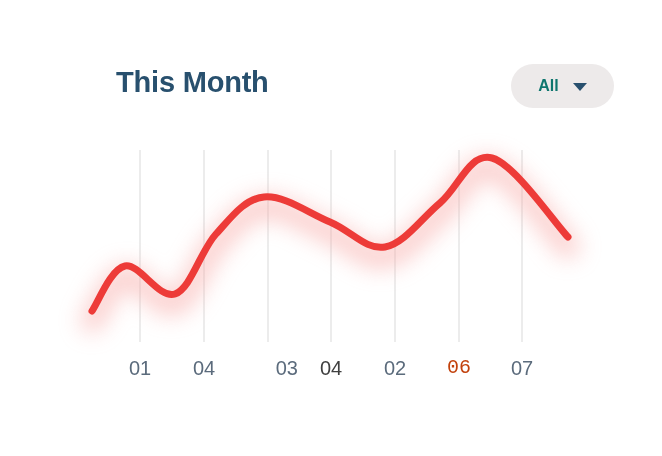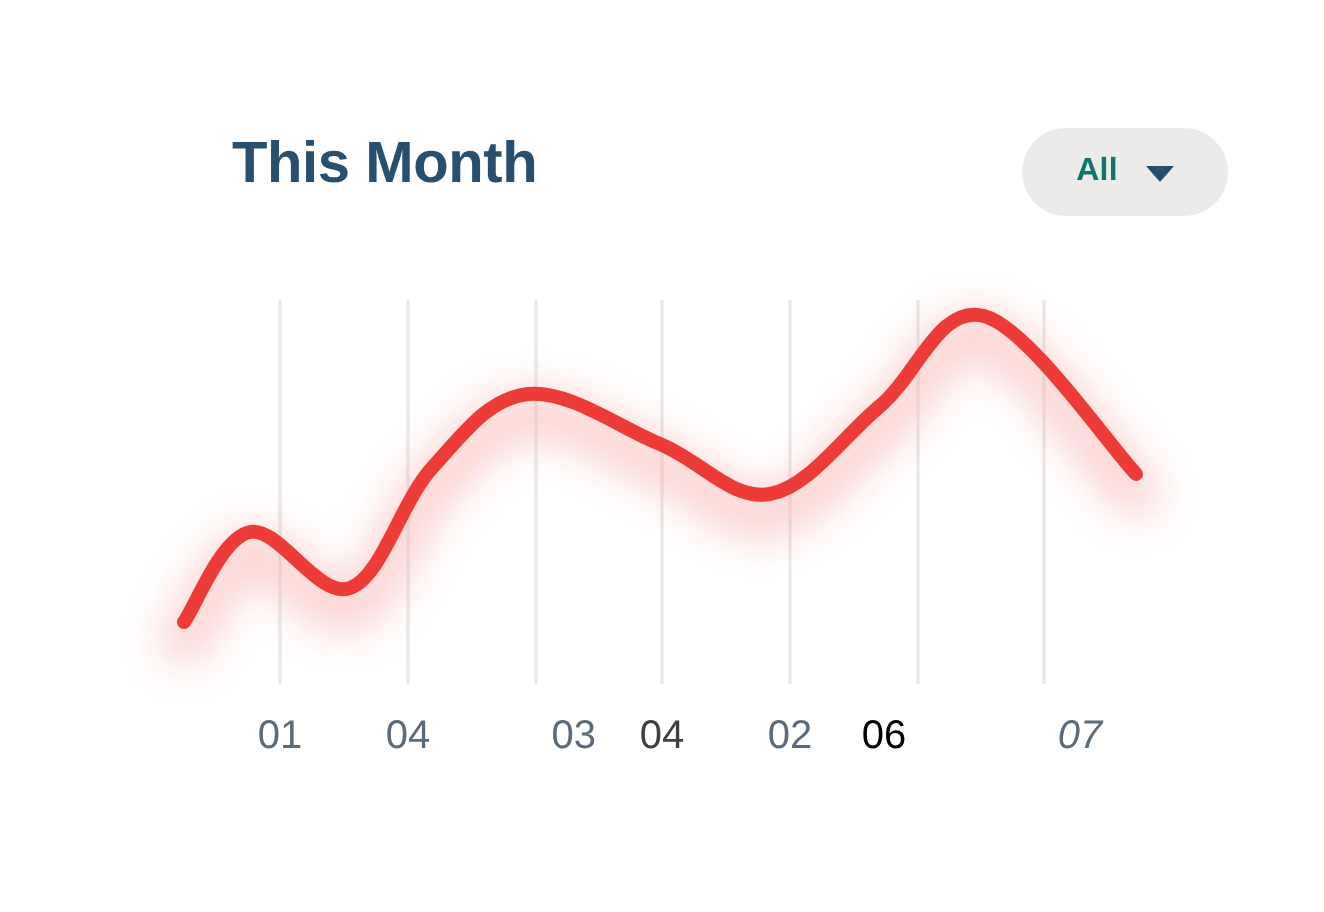--- a/index.html
+++ b/index.html
@@ -159,18 +159,18 @@
           <path d="M 92 179 C 97.775 171.125, 110.475 136.975, 125 134 C 139.525 131.025, 159.075 167.6, 175 162 C 190.925 156.4, 200.425 118.975, 216 102 C 231.575 85.025, 244.05 67.1, 264 65 C 283.95 62.9, 308.825 81.25, 330 90 C 351.175 98.75, 365.75 118.325, 385 115 C 404.25 111.675, 421.275 86.575, 440 71 C 458.725 55.425, 469.6 20.05, 492 26 C 514.4 31.95, 554.7 91.175, 568 105" fill="none" stroke="#ed3b38" stroke-width="7" stroke-linecap="round" stroke-linejoin="round" opacity="1"></path>
         </g>
     </svg>
 
     <div id="x-axis-labels">
         <div class="x-tick-label" style="left: 140px; color: rgb(91, 107, 124);">01</div>
         <div class="x-tick-label" style="left: 204px; color: rgb(91, 107, 124);">04</div>
         <div class="x-tick-label" style="left: 268px; color: rgb(91, 107, 124); text-align: right;">03</div>
         <div class="x-tick-label" style="left: 331px; color: #404040;">04</div>
         <div class="x-tick-label" style="left: 395px; color: rgb(91, 107, 124);">02</div>
-        <div class="x-tick-label" style="left: 442px; color: #000000;">06</div>
-        <div class="x-tick-label" style="left: 540px; color: rgb(91, 107, 124); font-style: italic;">07</div>
+        <div class="x-tick-label" style="left: 459px; color: #c2410c; font-family: Liberation Mono, monospace;">06</div>
+        <div class="x-tick-label" style="left: 522px; color: rgb(91, 107, 124);">07</div>
       </div>
 
   </div>
 </div>
 
 </body></html>

